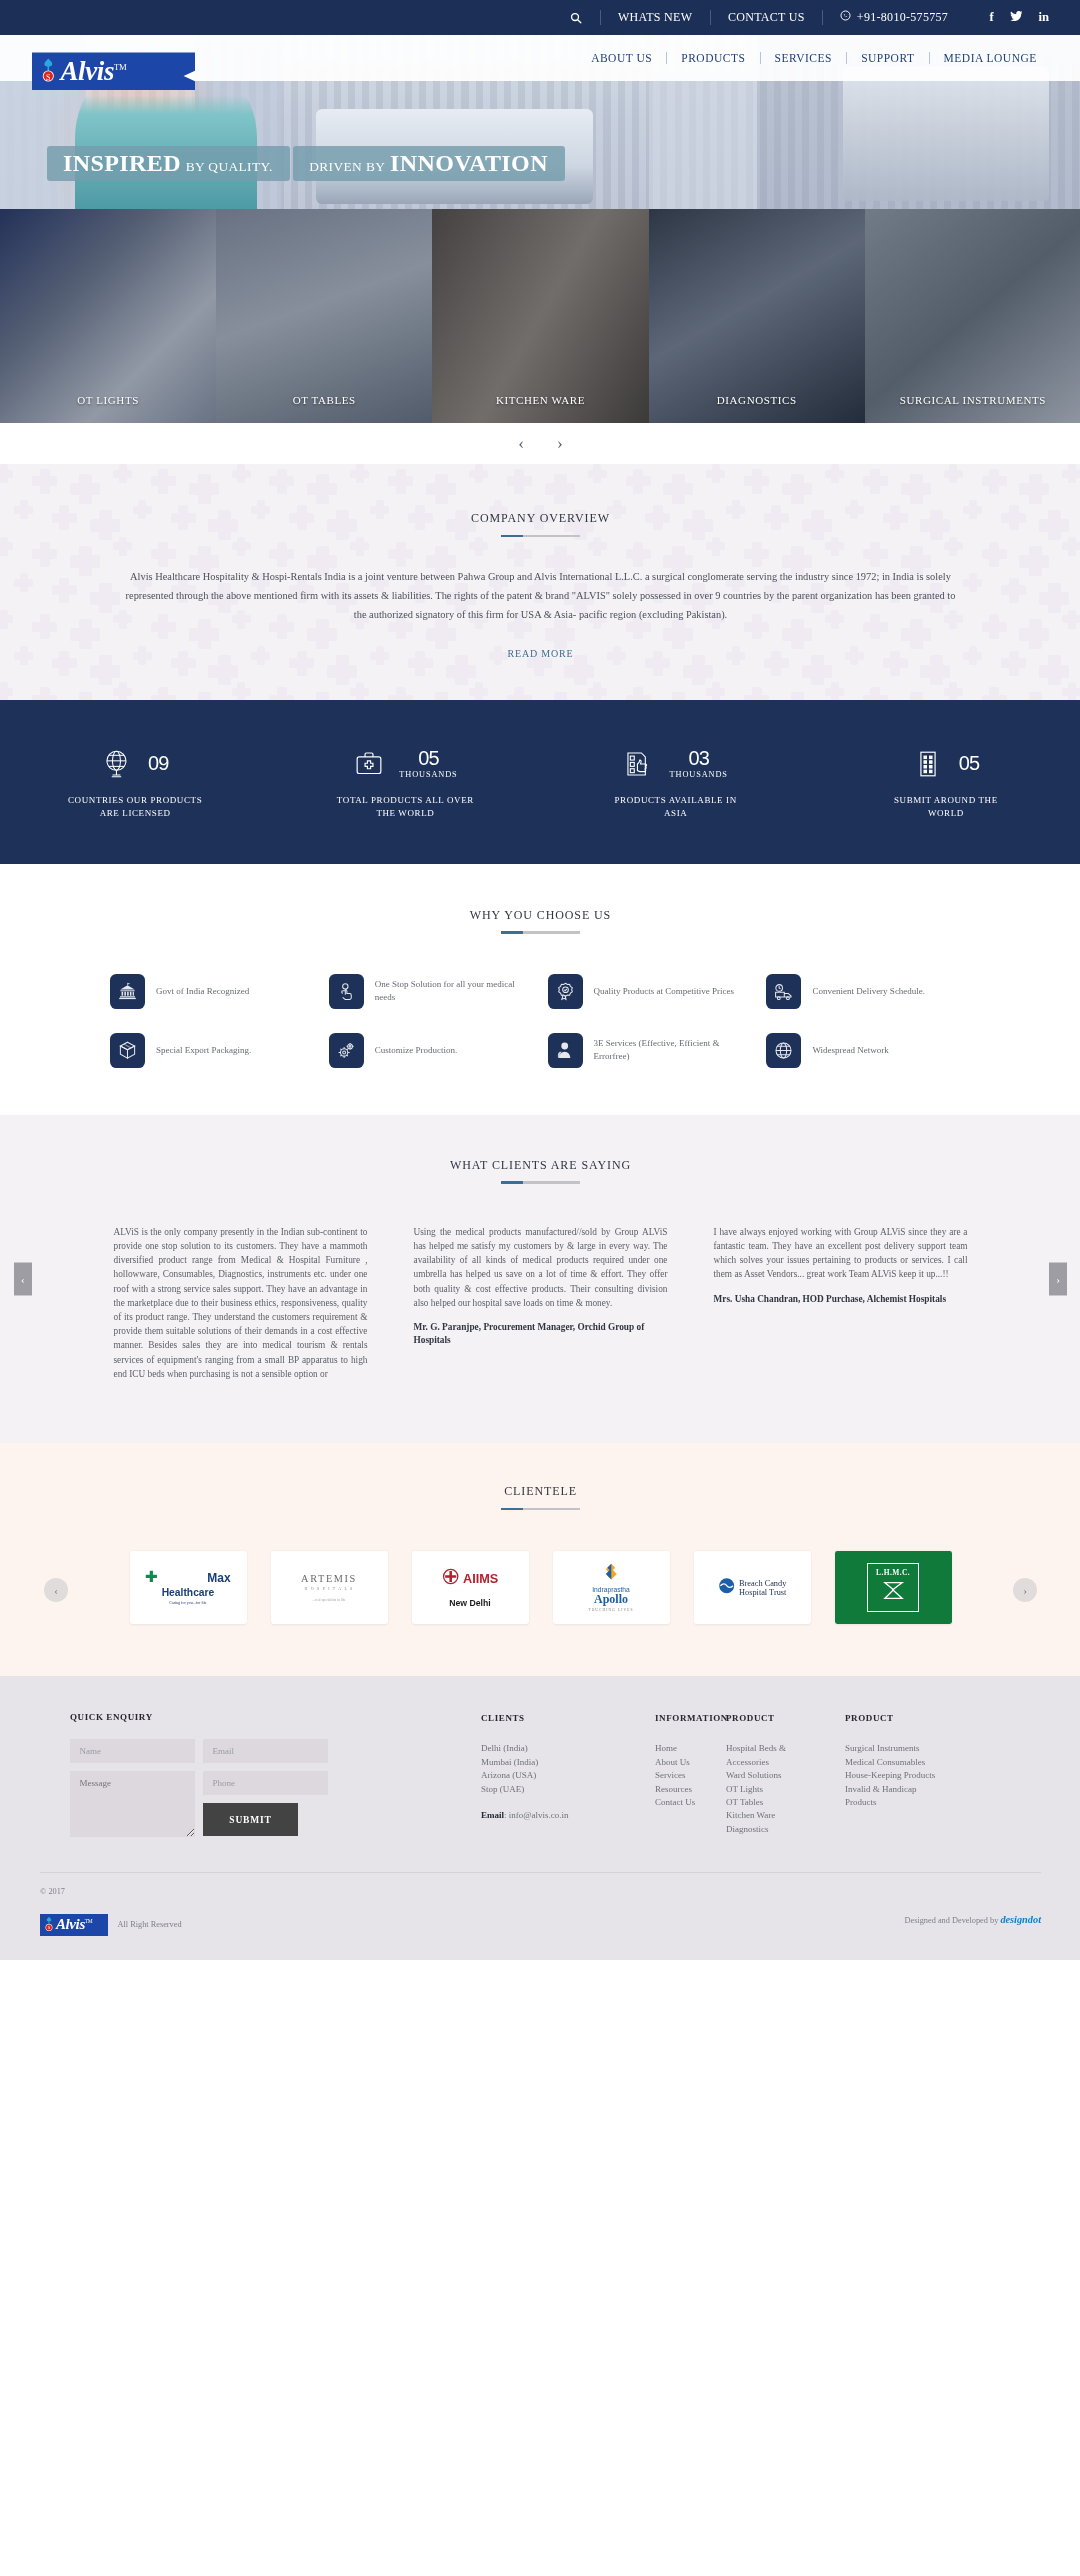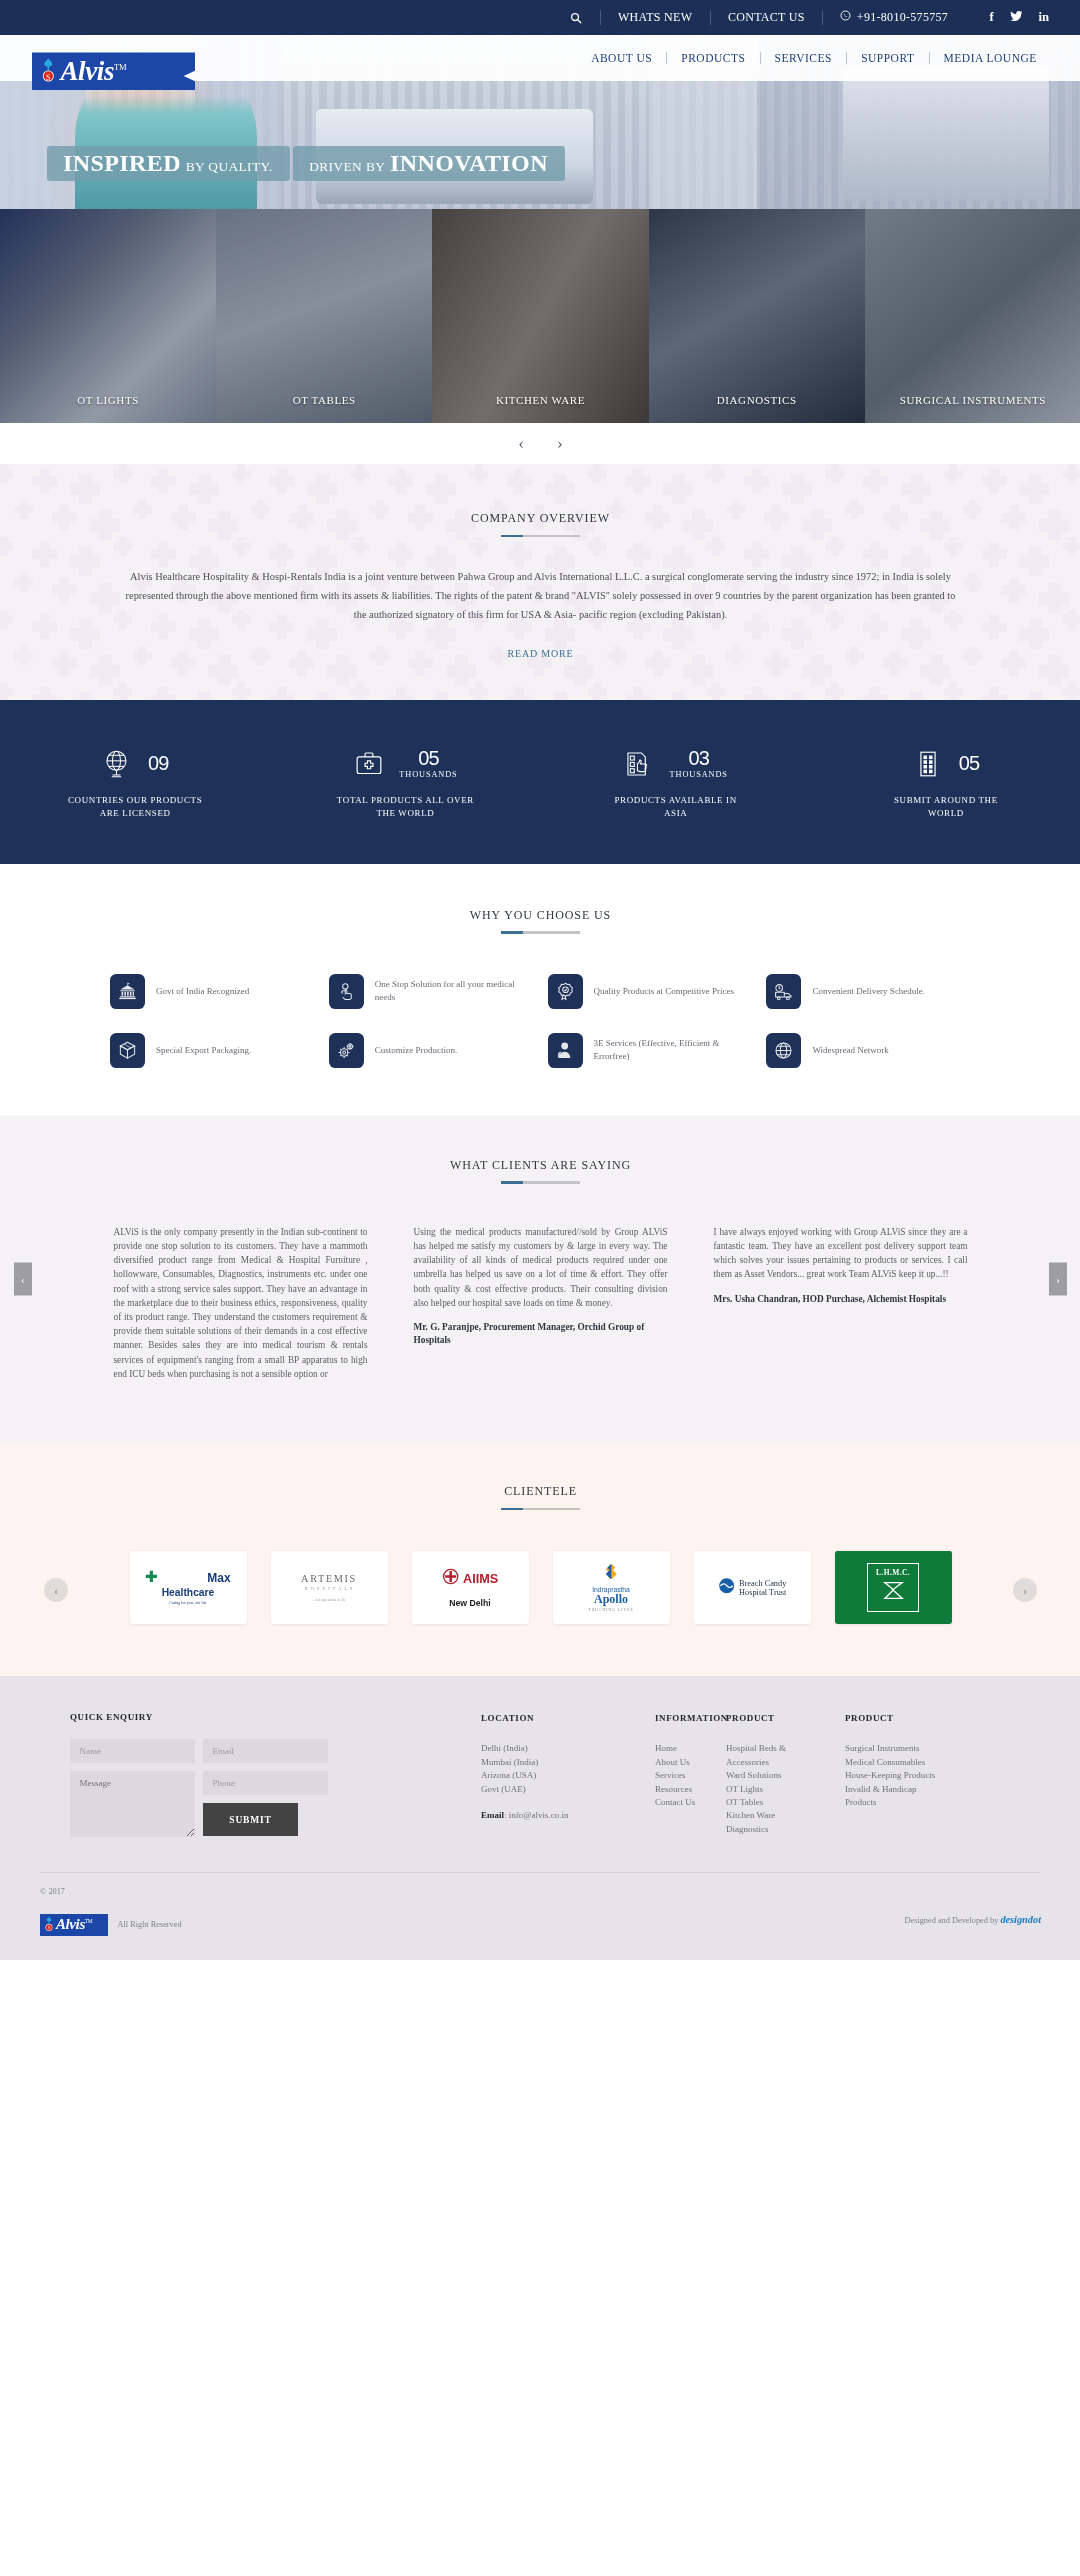--- a/index.html
+++ b/index.html
@@ -1071,25 +1071,25 @@
         <div class="enq-row">
           <textarea class="ftext" placeholder="Message" style=""></textarea>
           <div class="fcolright">
             <input class="fin half" type="text" placeholder="Phone" style="">
             <button class="fsubmit">SUBMIT</button>
           </div>
         </div>
       </div>
 
       <div class="foot-col col-loc">
-        <div class="foot-h">LOCATION</div>
+        <div class="foot-h">CLIENTS</div>
         <div>Delhi (India)</div>
         <div>Mumbai (India)</div>
         <div>Arizona (USA)</div>
-        <div>Govt (UAE)</div>
+        <div>Stop (UAE)</div>
         <div class="femail">
           <b>Email</b><span>: info@alvis.co.in</span>
         </div>
       </div>
 
       <div class="foot-col col-info">
         <div class="foot-h">INFORMATION</div>
         <a href="#">Home</a>
         <a href="#">About Us</a>
         <a href="#">Services</a>

